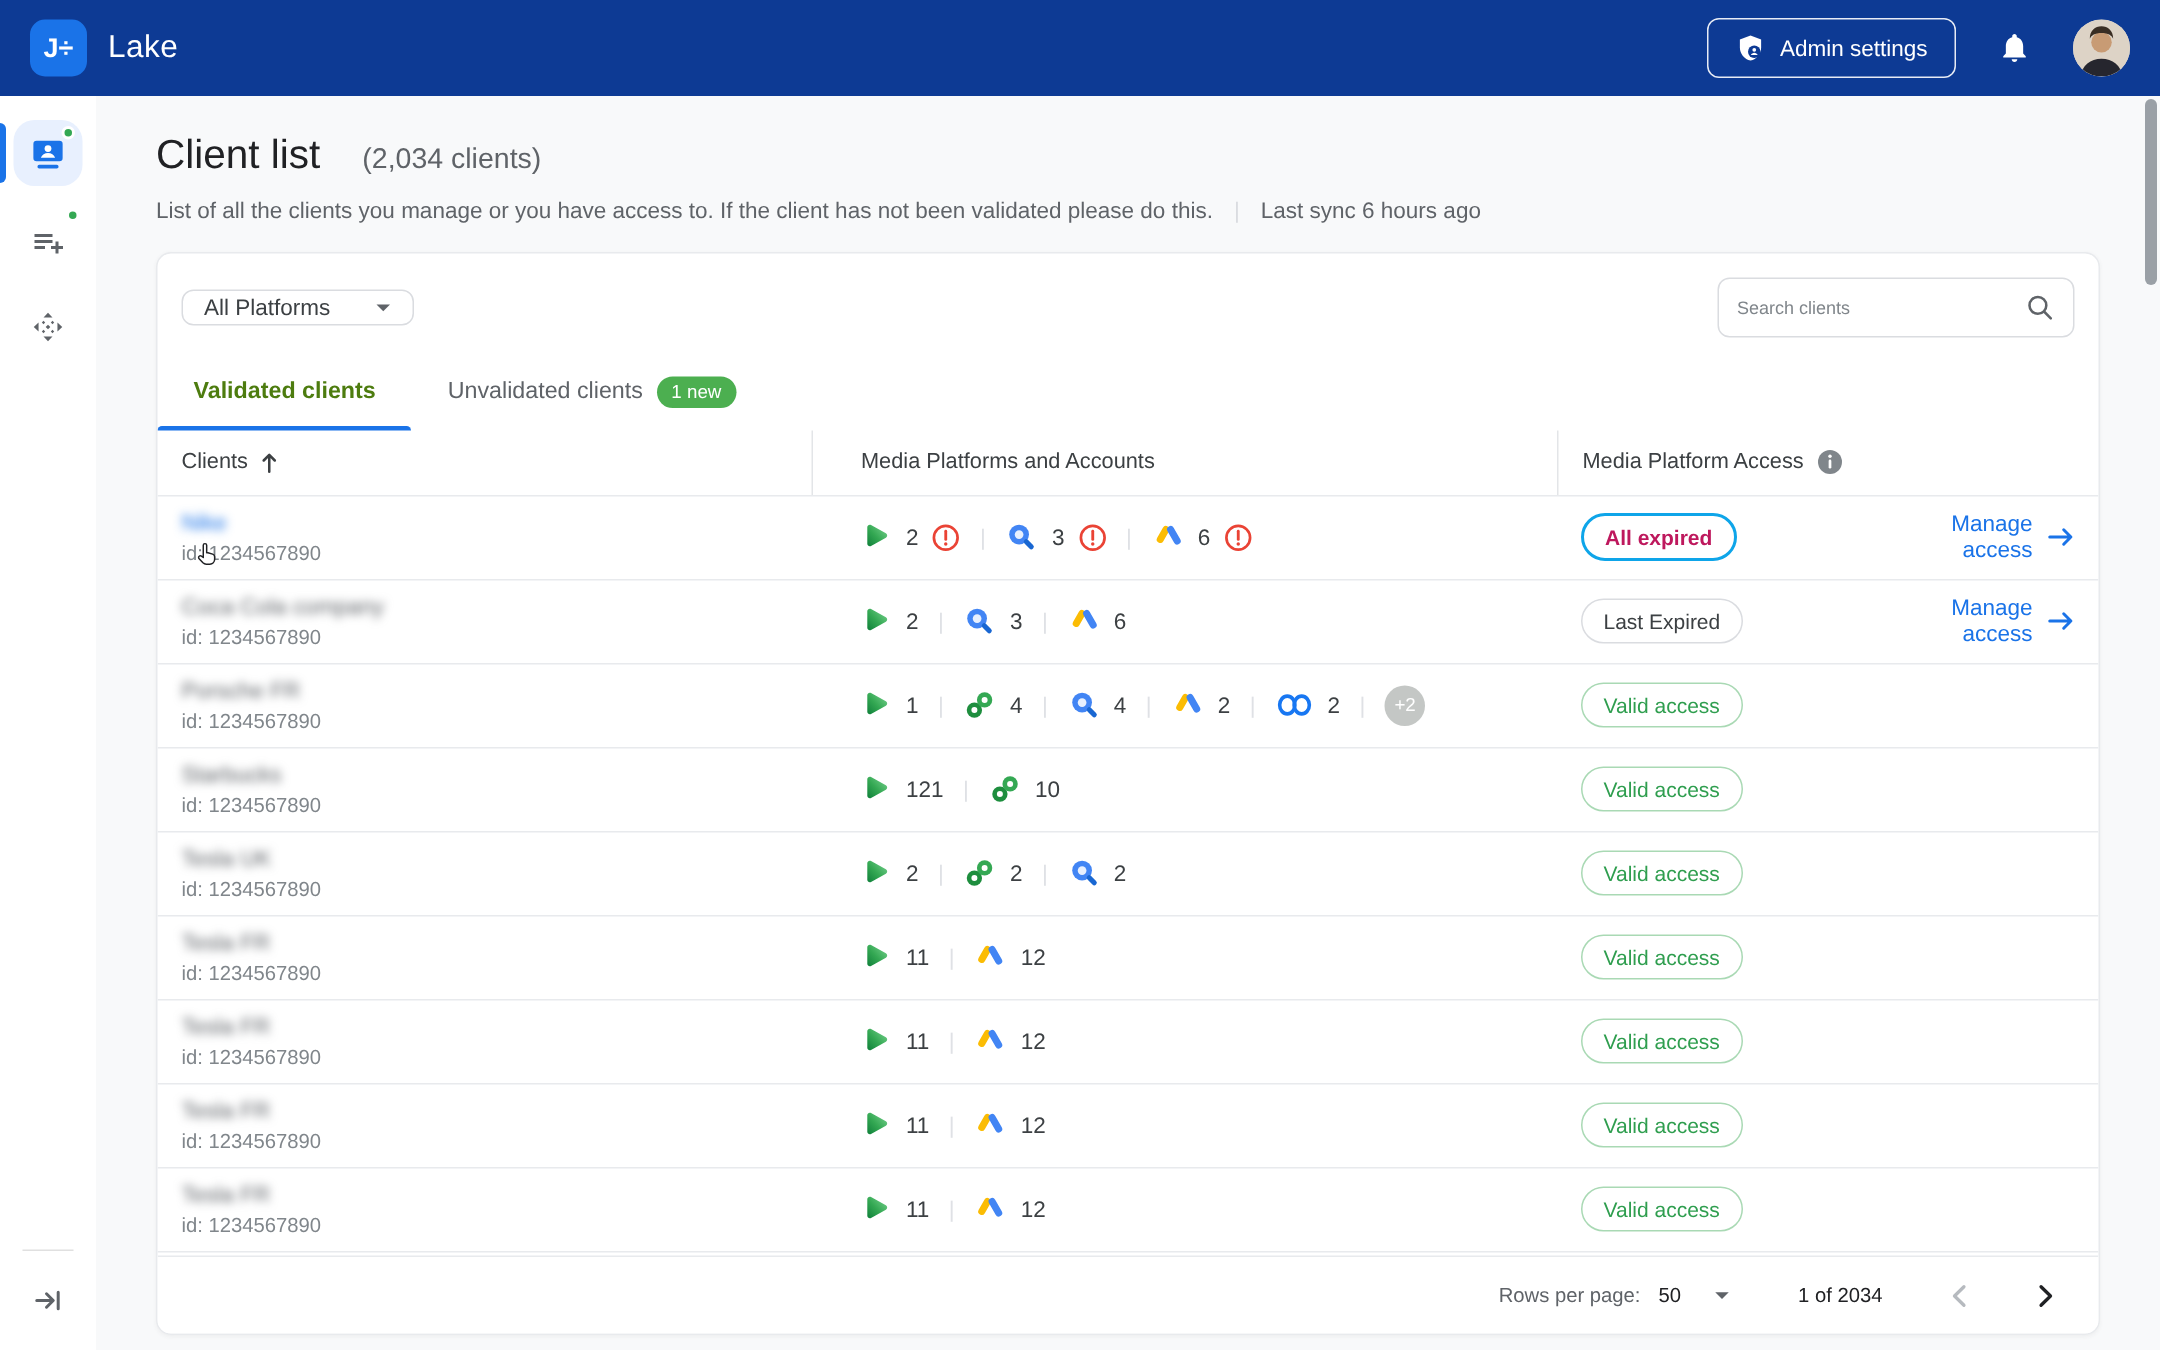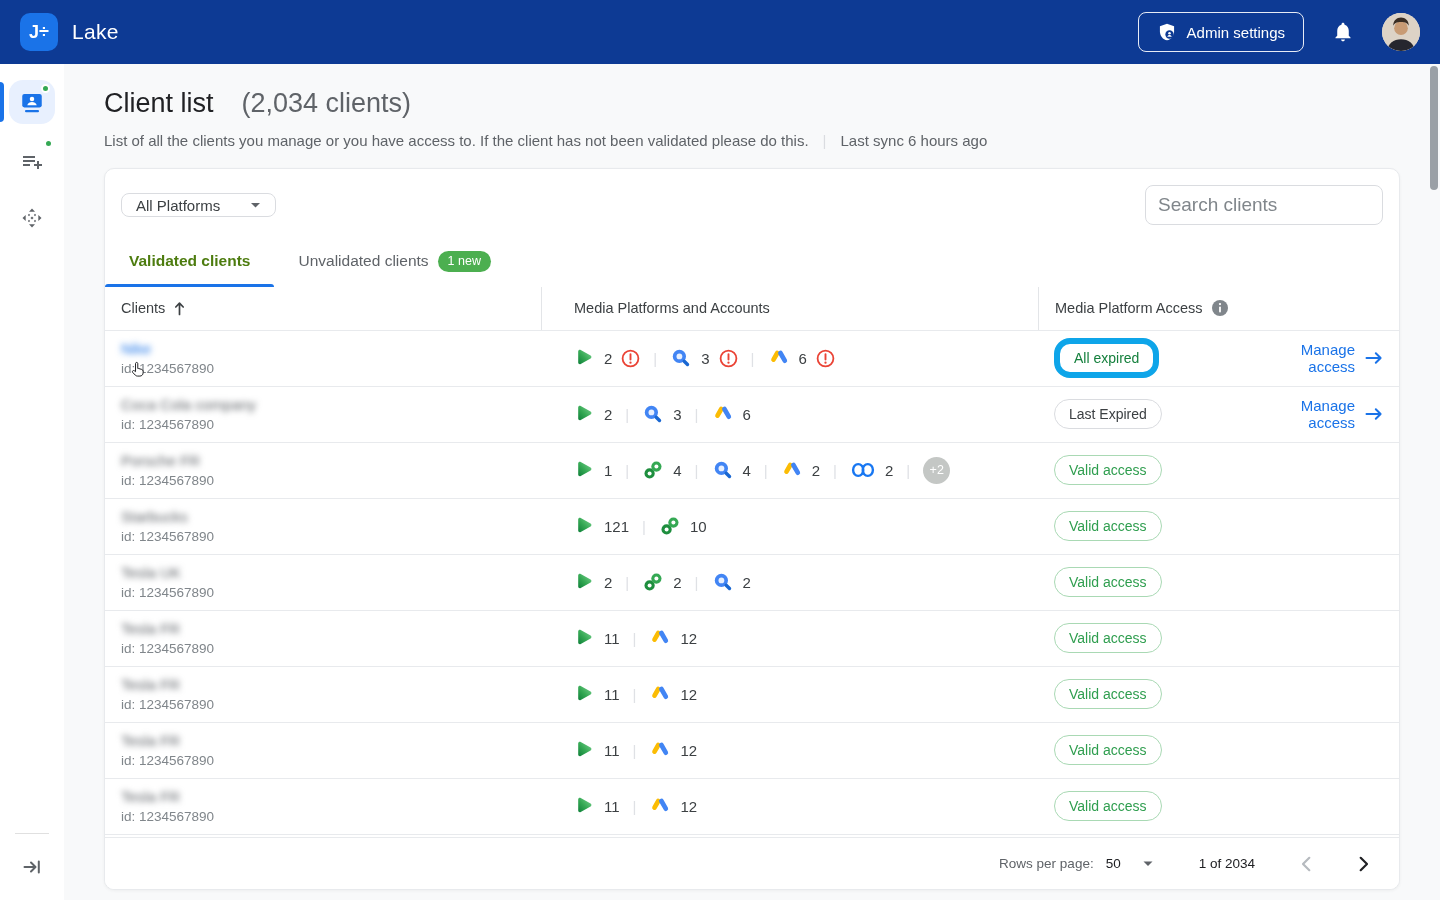--- a/index.html
+++ b/index.html
@@ -31,33 +31,33 @@
   .side-dot { position:absolute; top:4px; right:5px; width:9px; height:9px; border-radius:50%;
               background:#34a853; border:2px solid #fff; }
   .side-bottom { margin-top:auto; margin-bottom:22px; display:flex; flex-direction:column; align-items:center; }
   .side-divider { width:34px; height:1px; background:#e0e0e0; margin-bottom:22px; }
   .collapse-btn { cursor:pointer; display:flex; }
 
   
   .main { position:absolute; top:64px; left:64px; width:1376px; padding:24px 40px 0 40px; }
   .page-title-row { display:flex; align-items:baseline; gap:28px; }
   .page-title { font-size:27px; font-weight:500; color:#202124; }
-  .page-title-suffix { font-size:27px; font-weight:400; color:#5f6368; }
+  .page-title-suffix { font-size:19px; font-weight:400; color:#5f6368; }
   .page-subtitle-row { margin-top:13px; font-size:15px; color:#5f6368; display:flex; align-items:center; }
   .vsep { color:#dadce0; margin:0 14px; font-size:15px; }
 
   
   .card { margin-top:19px; background:#fff; border:1px solid #e8eaed; border-radius:10px;
           box-shadow:0 1px 3px rgba(60,64,67,.06); height:722px; position:relative; overflow:hidden; }
   .toolbar { display:flex; justify-content:space-between; align-items:center; padding:16px 16px 10px 16px; }
   .select-box { display:flex; align-items:center; gap:30px; border:1px solid #dadce0; border-radius:8px;
                 height:24px; padding:0 14px 0 14px; font-size:15px; color:#3c4043; cursor:pointer; background:#fff; }
   .search-box { display:flex; align-items:center; border:1px solid #dadce0; border-radius:8px;
                 height:40px; width:238px; padding:0 12px; background:#fff; }
-  .search-box input { border:none; outline:none; flex:1; font-size:19px; color:#15803d; font-family:inherit; background:transparent; }
+  .search-box input { border:none; outline:none; flex:1; font-size:12px; color:#15803d; font-family:inherit; background:transparent; }
   .search-box input::placeholder { color:#80868b; }
 
   .tabs { display:flex; padding:0; margin-top:2px; }
   .tab { position:relative; padding:14px 24px 15px 24px; font-size:15.5px; color:#5f6368;
          display:flex; align-items:center; gap:9px; cursor:pointer; }
   .tab.active { color:#4d7c0f; font-weight:700; }
   .tab.active::after { content:""; position:absolute; left:0; right:0; bottom:0; height:3px;
                        background:#1a73e8; border-radius:3px 3px 0 0; }
   .badge-new { background:#4caf50; color:#fff; font-size:12.5px; font-weight:400;
                border-radius:12px; padding:4px 10px; line-height:1; }
@@ -83,21 +83,21 @@
   .cell-platforms { display:flex; align-items:center; }
   .pgroup { display:inline-flex; align-items:center; gap:9px; }
   .pcount { font-size:15px; color:#3c4043; }
   .picon, .pwarn { display:inline-flex; }
   .psep { color:#dfe1e5; margin:0 13px; font-size:15px; font-weight:300; }
   .pmore { width:27px; height:27px; border-radius:50%; background:#c4c7c5; color:#fff; font-size:12.5px;
            display:inline-flex; align-items:center; justify-content:center; cursor:pointer; }
 
   .badge { display:inline-block; border-radius:16px; padding:7px 14px; font-size:14px; line-height:1;
            background:#fff; }
-  .badge-red   { color:#15803d; border:6px solid #0ea5e9; }
+  .badge-red   { color:#be185d; border:2px solid #0ea5e9;font-weight:bold; }
   .badge-gray  { color:#3c4043; border:1px solid #dadce0; }
   .badge-green { color:#2f9e4f; border:1px solid #a9d9b4; }
 
   .manage-link { display:inline-flex; align-items:center; gap:10px; color:#1a73e8; font-size:15px;
                  font-weight:500; text-decoration:none; cursor:pointer; }
 
   
   .tfoot { position:absolute; left:0; right:0; bottom:0; height:52px; border-top:1px solid #e8eaed;
            display:flex; align-items:center; justify-content:flex-end; padding-right:30px;
            font-size:13.5px; color:#5f6368; background:#fff; }

